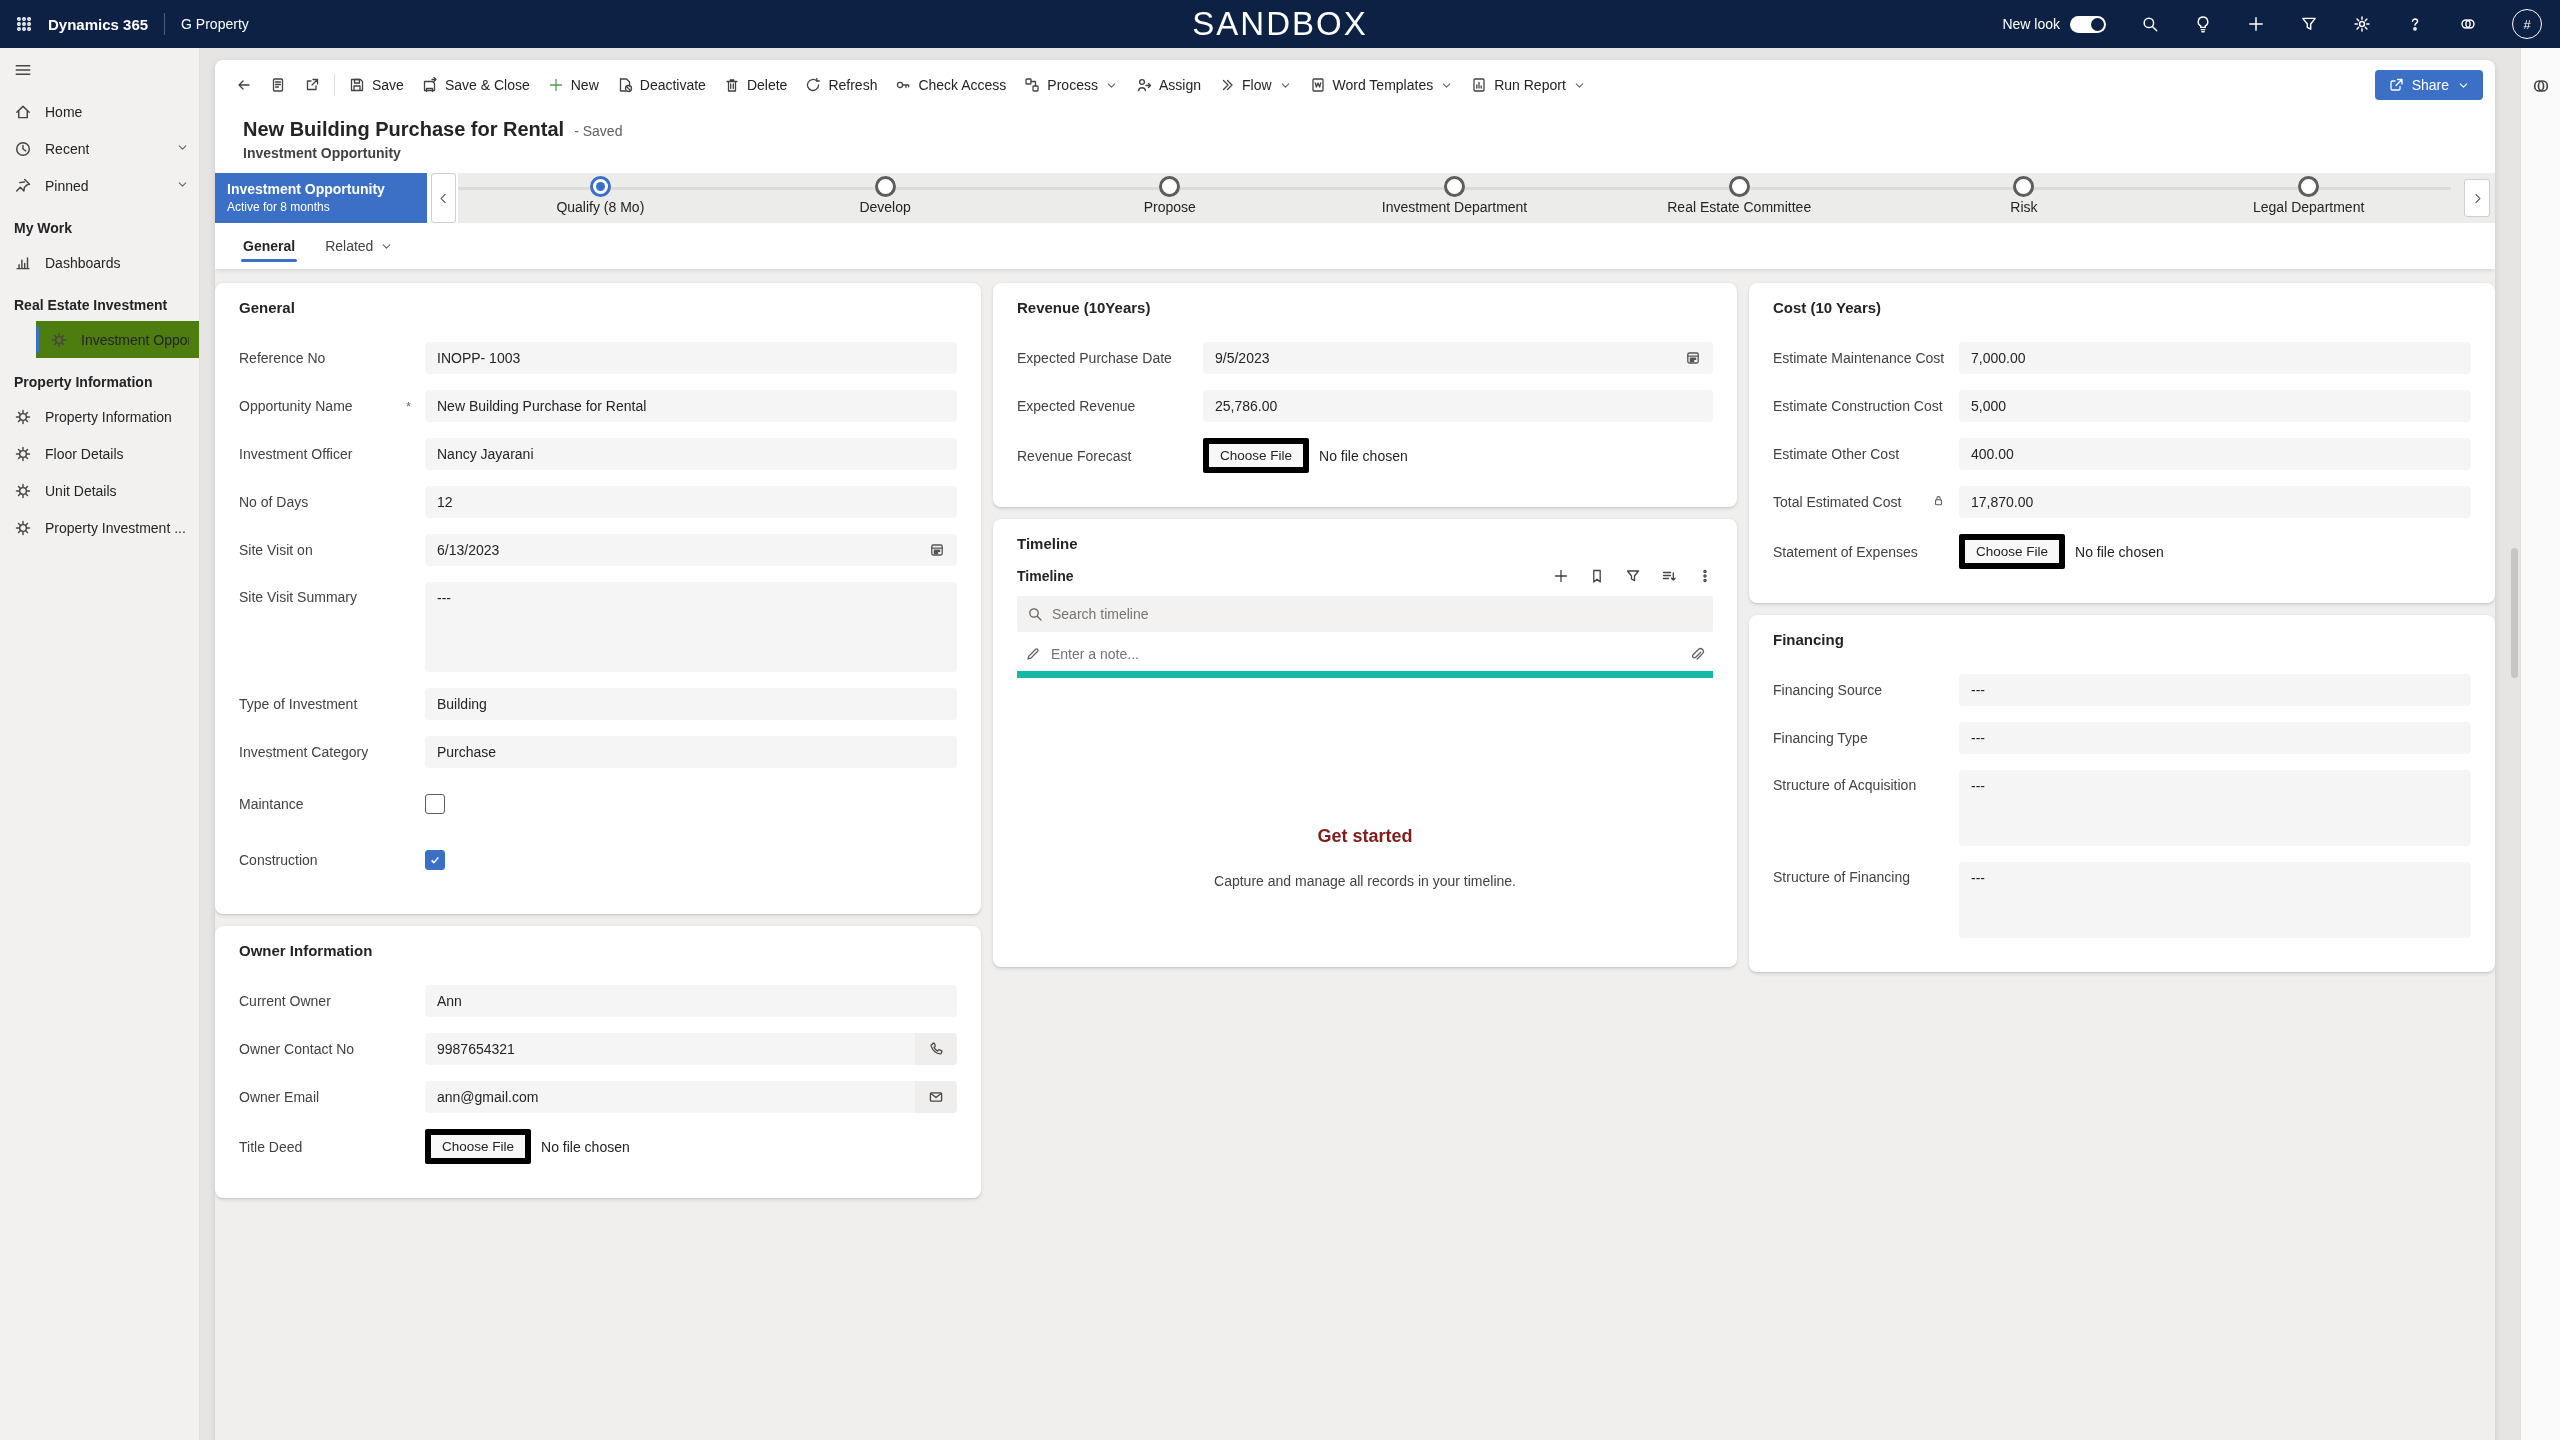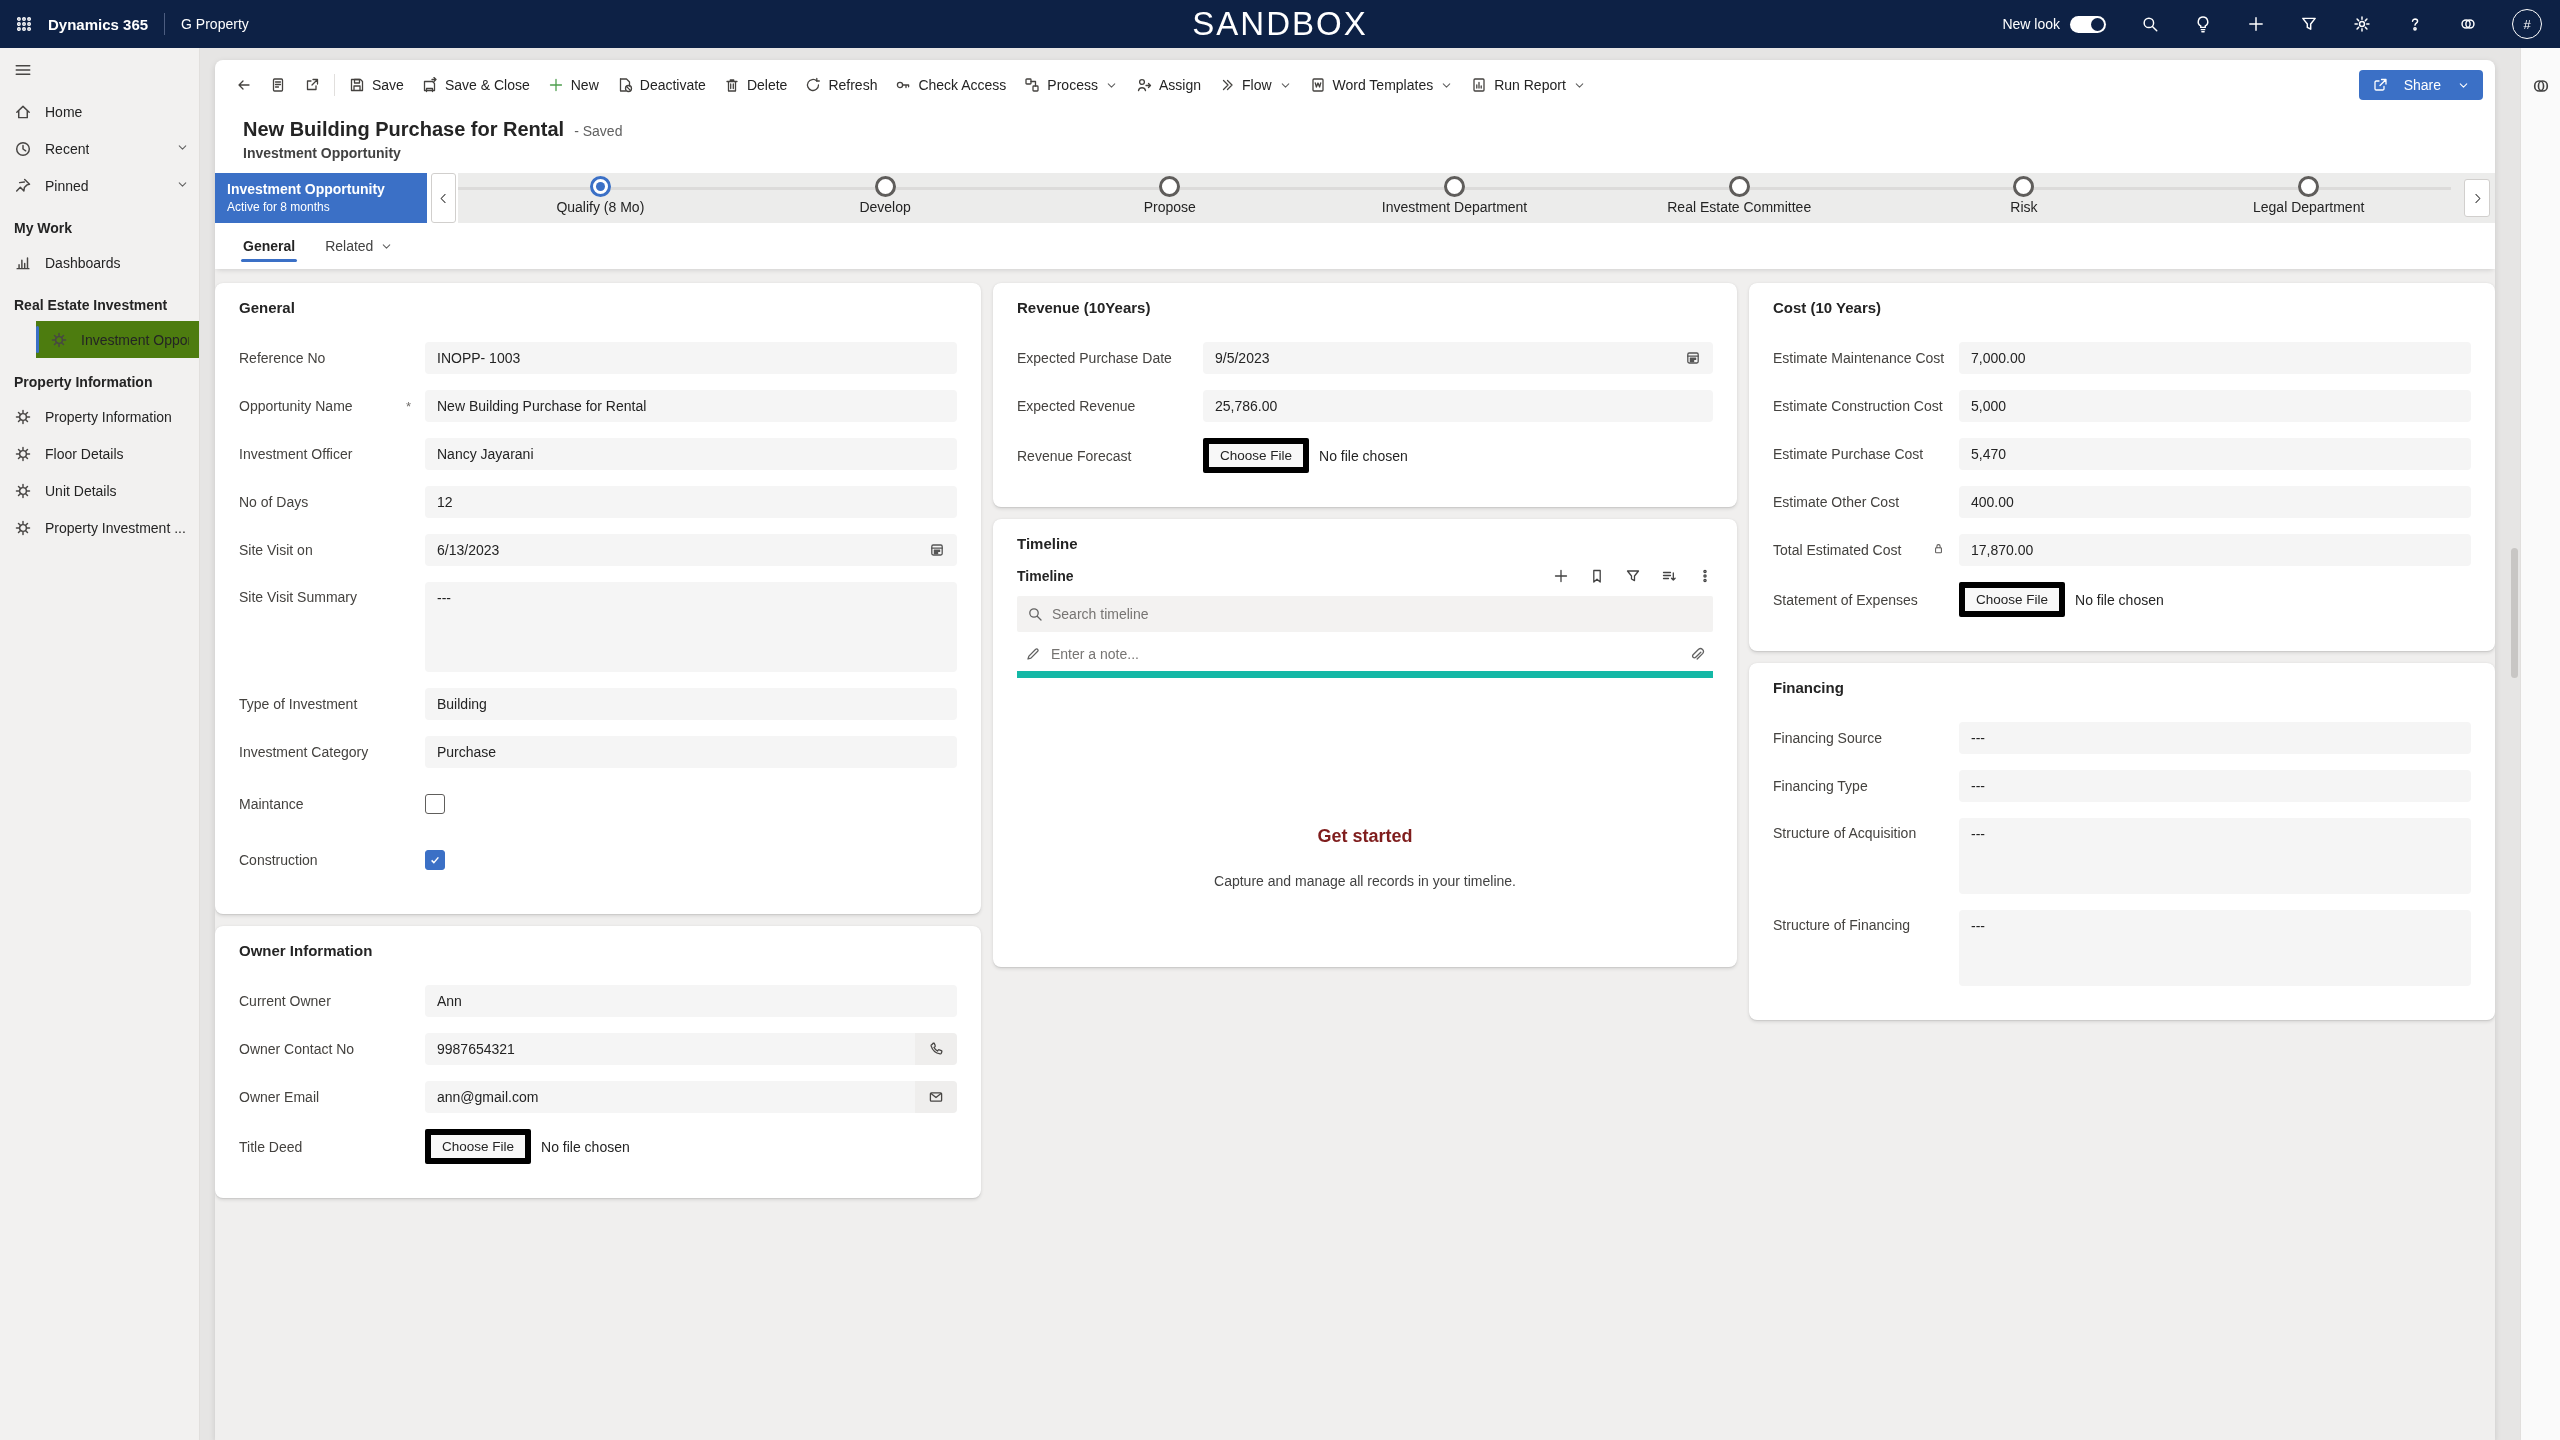--- a/index.html
+++ b/index.html
@@ -60,21 +60,21 @@
 
   
   .cmdbar { height:50px; display:flex; align-items:center; padding:0 12px; flex:none; }
   .cmd { display:flex; align-items:center; gap:7px; padding:7px 9px; border-radius:4px;
     font-size:14px; color:#242424; cursor:pointer; white-space:nowrap; }
   .cmd .ic { color:#44423f; }
   .cmd .green { color:#4e9e4e; }
   .cmd .chev { color:#616161; }
   .cmdsep { width:1px; height:22px; background:#e1dfdd; margin:0 5px; flex:none; }
   .sharebtn { margin-left:auto; background:#3b70c6; color:#fff; border:none; border-radius:4px;
-    display:flex; align-items:center; gap:16px; font-size:14px; padding:7px 13px; cursor:pointer;
+    display:flex; align-items:center; gap:8px; font-size:14px; padding:7px 13px; cursor:pointer;
     font-family:inherit; }
   .sharebtn .ic { stroke:#fff; }
 
   
   .recheader { padding:8px 28px 4px; flex:none; }
   .titlerow { display:flex; align-items:baseline; gap:10px; }
   .rectitle { font-size:20px; font-weight:700; color:#242424; }
   .recstatus { font-size:14px; color:#616161; }
   .rectype { font-size:14px; font-weight:700; color:#424242; margin-top:4px; }
 
@@ -900,26 +900,20 @@
                 <div class="pill">7,000.00</div>
               </div>
           </div>
           <div class="frow">
             <div class="flabel">Estimate Construction Cost</div>
             <div class="fctrl">
                 <div class="pill">5,000</div>
               </div>
           </div>
           <div class="frow">
-            <div class="flabel">Estimate Purchase Cost</div>
-            <div class="fctrl">
-                <div class="pill">5,470</div>
-              </div>
-          </div>
-          <div class="frow">
             <div class="flabel">Estimate Other Cost</div>
             <div class="fctrl">
                 <div class="pill">400.00</div>
               </div>
           </div>
           <div class="frow">
             <div class="flabel">
                 <span>Total Estimated Cost</span>
                 <span class="lock"><svg class="ic ic14">
                     <use href="#i-lock"></use>

